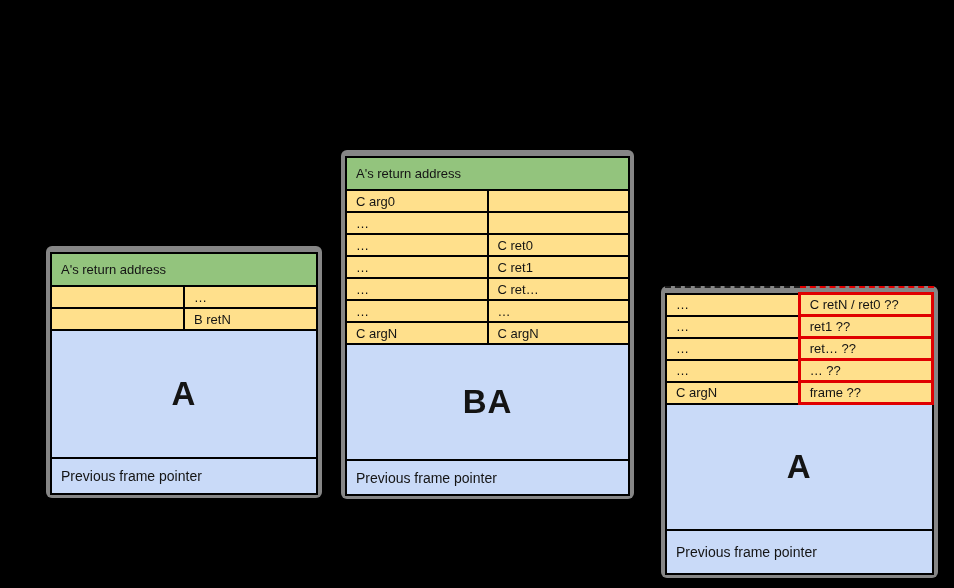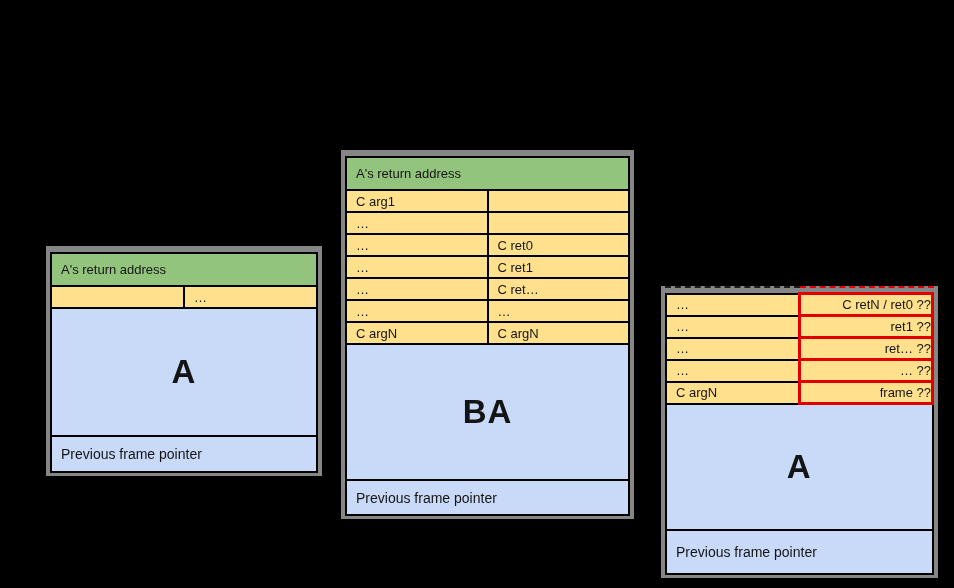--- a/index.html
+++ b/index.html
@@ -10,20 +10,21 @@
     position:relative;
     font-family:"Liberation Sans", sans-serif;
     color:#141414;
   }
   .canvas{position:absolute;inset:0;background:var(--canvas-black,#000);}
   .frame{
     position:absolute;
     background:var(--frame-gray,#868686);
     padding:6px 4px 3px 4px;
     box-sizing:border-box;
+    border-radius:6px;
   }
   .frame-left{left:46px;top:246px;width:276px;}
   .frame-middle{left:341px;top:150px;width:293px;}
   .frame-right{left:661px;top:286px;width:277px;padding-top:0;}
   .dash-strip{display:flex;height:6px;}
   .dash-strip .half{flex:1;border-top:2px dashed var(--dash-dark,#1c1c1c);box-sizing:border-box;}
   .dash-strip .half.red{border-top-color:var(--highlight-red,#e00000);}
   table.stack{
     border-collapse:collapse;
     width:100%;
@@ -43,41 +44,40 @@
     border:2px solid #000;
     height:22px;
     font-size:13px;
     padding:0 0 0 9px;
     vertical-align:middle;
     white-space:nowrap;
     overflow:hidden;
   }
   td.cell.red{
     border:3px solid var(--highlight-red,#e00000);
-    text-align:right;
   }
   td.big{
     background:var(--frame-blue,#c9daf8);
     border:2px solid #000;
     text-align:center;
     vertical-align:middle;
     font-size:33px;
     font-weight:bold;
     letter-spacing:1px;
   }
   td.footer{
     background:var(--frame-blue,#c9daf8);
     border:2px solid #000;
     font-size:14px;
     padding:0 0 0 9px;
     vertical-align:middle;
   }
   .frame-left  td.big{height:128px;}
   .frame-left  td.footer{height:36px;}
-  .frame-middle td.big{height:136px;}
+  .frame-middle td.big{height:116px;}
   .frame-middle td.footer{height:35px;}
   .frame-right td.big{height:126px;}
   .frame-right td.footer{height:44px;}
 </style>
 </head>
 <body>
 
 <div class="canvas">
 
   <div class="frame frame-left">
@@ -85,20 +85,24 @@
       <tbody>
         <tr>
           <td class="hdr" colspan="2">A's return address</td>
         </tr>
       </tbody>
       <tbody>
           <tr>
             <td class="cell"></td>
             <td class="cell">…</td>
           </tr>
+          <tr>
+            <td class="cell"></td>
+            <td class="cell">B retN</td>
+          </tr>
         </tbody>
       <tbody>
         <tr>
           <td class="big" colspan="2">A</td>
         </tr>
         <tr>
           <td class="footer" colspan="2">Previous frame pointer</td>
         </tr>
       </tbody>
     </table>
@@ -106,21 +110,21 @@
 
   <div class="frame frame-middle">
     <table class="stack">
       <tbody>
         <tr>
           <td class="hdr" colspan="2">A's return address</td>
         </tr>
       </tbody>
       <tbody>
           <tr>
-            <td class="cell">C arg1</td>
+            <td class="cell">C arg0</td>
             <td class="cell"></td>
           </tr>
           <tr>
             <td class="cell">…</td>
             <td class="cell"></td>
           </tr>
           <tr>
             <td class="cell">…</td>
             <td class="cell">C ret0</td>
           </tr>

